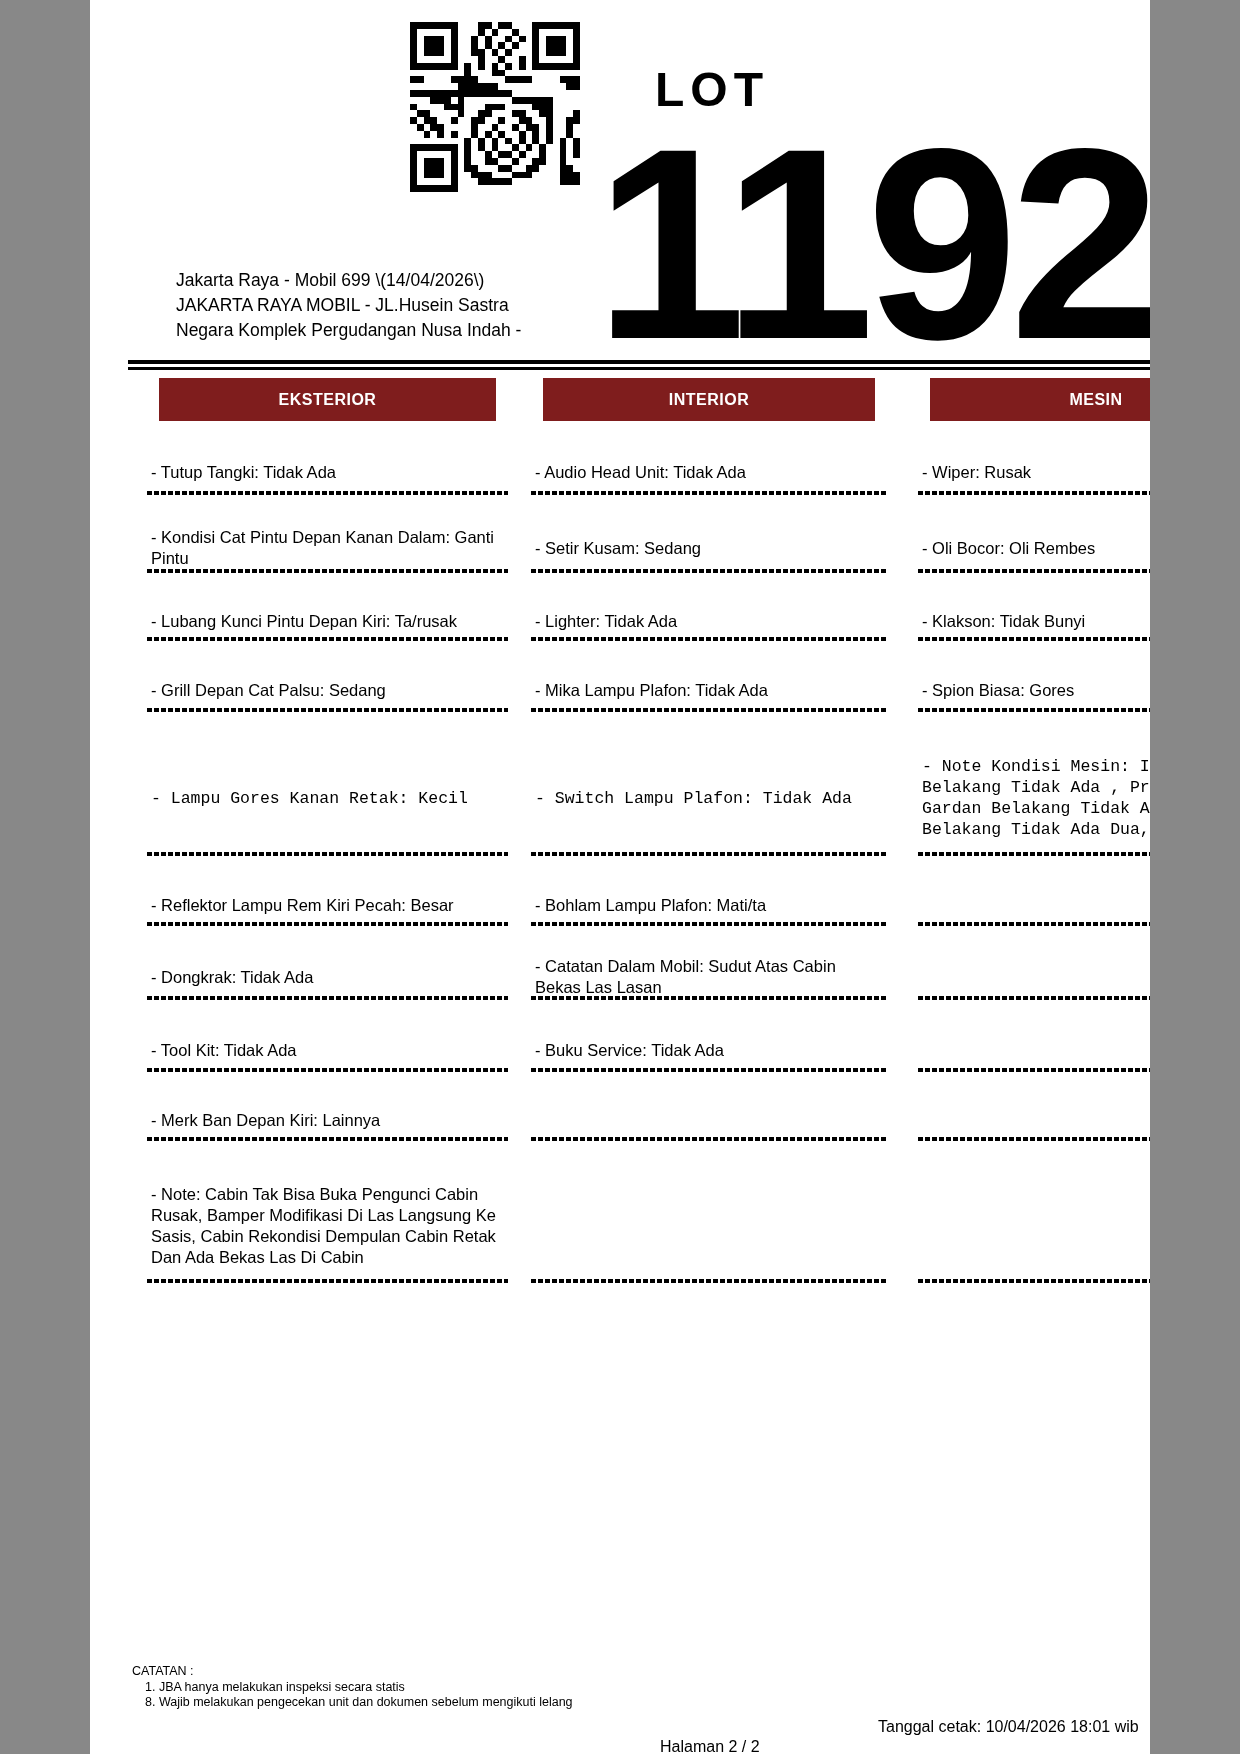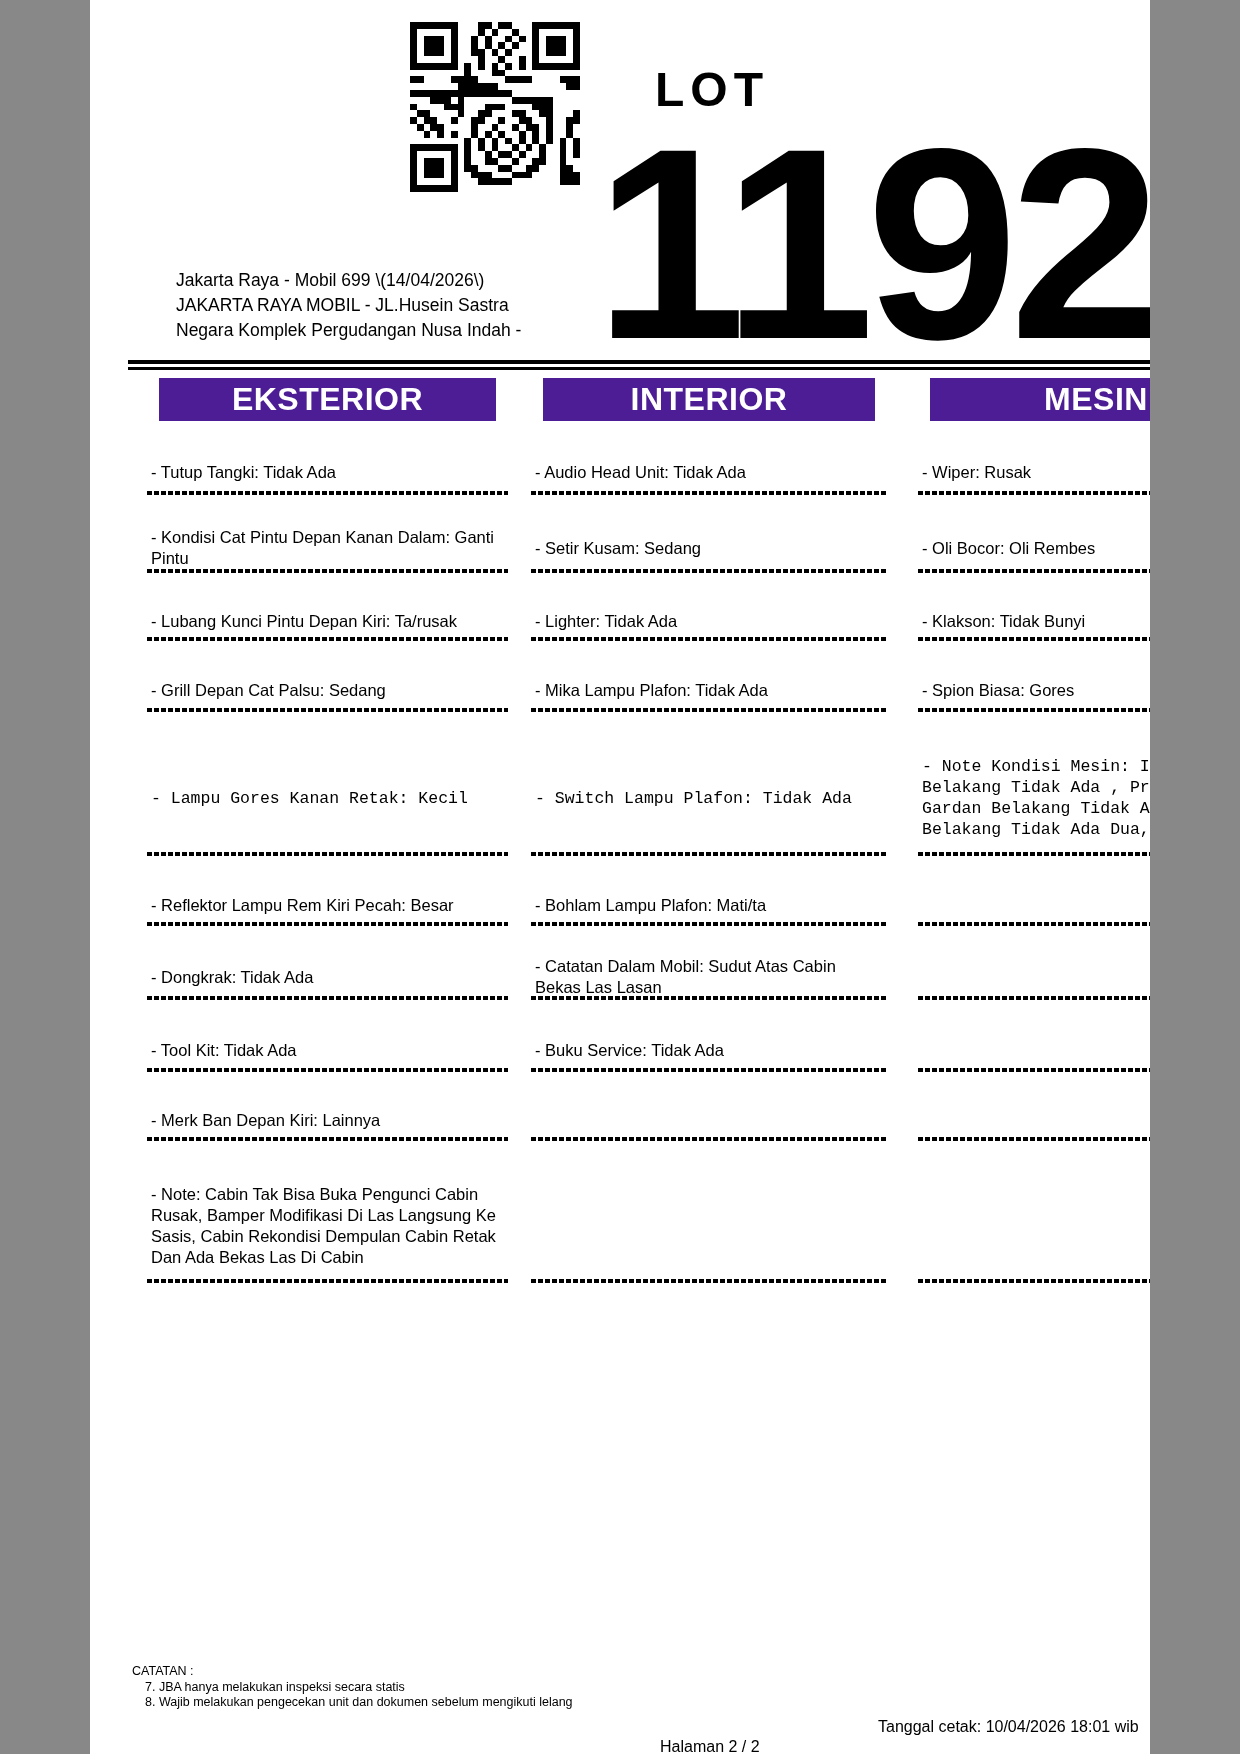--- a/index.html
+++ b/index.html
@@ -22,23 +22,23 @@
   .address { position:absolute; left:42px; top:268px; font-size:17.5px; line-height:25px;margin-left:44px; }
   .rule {
     position:absolute; left:38px; top:360px; width:1163px; height:3px;
     border-top:4px solid #000; border-bottom:3px solid #000; box-sizing:content-box;
   }
   .col { position:absolute; top:378px; }
   .col-1 { left:57px;  width:361px; }
   .col-2 { left:441px; width:356px; }
   .col-3 { left:828px; width:356px; }
   .bar {
-    height:43px; margin:0 12px; background:#4c1d95; color:#fff;
+    height:43px; margin:0 12px; background:#7f1d1d; color:#fff;
     display:flex; align-items:center; justify-content:center;
-    font-size:32px; font-weight:bold; letter-spacing:0.5px;
+    font-size:16px; font-weight:bold; letter-spacing:0.5px;
   }
   .row {
     position:relative; display:flex; align-items:center;
     padding:0 8px 4px 4px; font-size:16.5px; line-height:21px;margin-top:32px;
   }
   .row::after {
     content:""; position:absolute; left:0; bottom:0; width:100%; height:4px;
     background:repeating-linear-gradient(90deg,#000 0 5px,transparent 5px 7px);
   }
   .r1 { height:42px; }  .r2 { height:46px; }  .r3 { height:36px; }
@@ -303,21 +303,21 @@
     <div class="row r6"></div>
     <div class="row r7"></div>
     <div class="row r8"></div>
     <div class="row r9"></div>
     <div class="row r10"></div>
   </div>
 
   <div class="catatan">
     <div>CATATAN :</div>
     <div class="notes">
-      <div>7. JBA hanya melakukan inspeksi secara statis</div>
+      <div>1. JBA hanya melakukan inspeksi secara statis</div>
       <div>8. Wajib melakukan pengecekan unit dan dokumen sebelum mengikuti lelang</div>
     </div>
   </div>
 
   <div class="page-num">Halaman 2 / 2</div>
   <div class="print-date">Tanggal cetak: 10/04/2026 18:01 wib</div>
 
 </div>
 
 </body></html>

